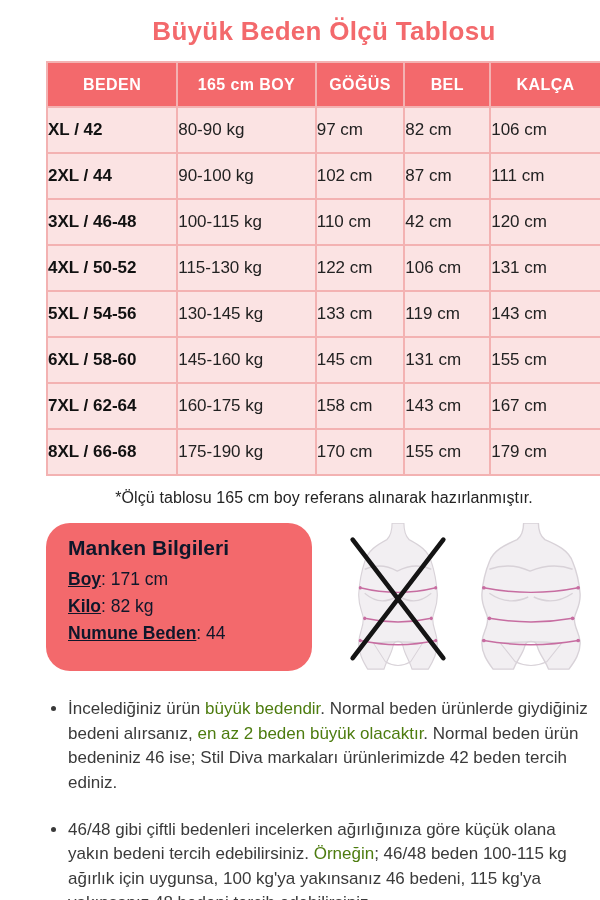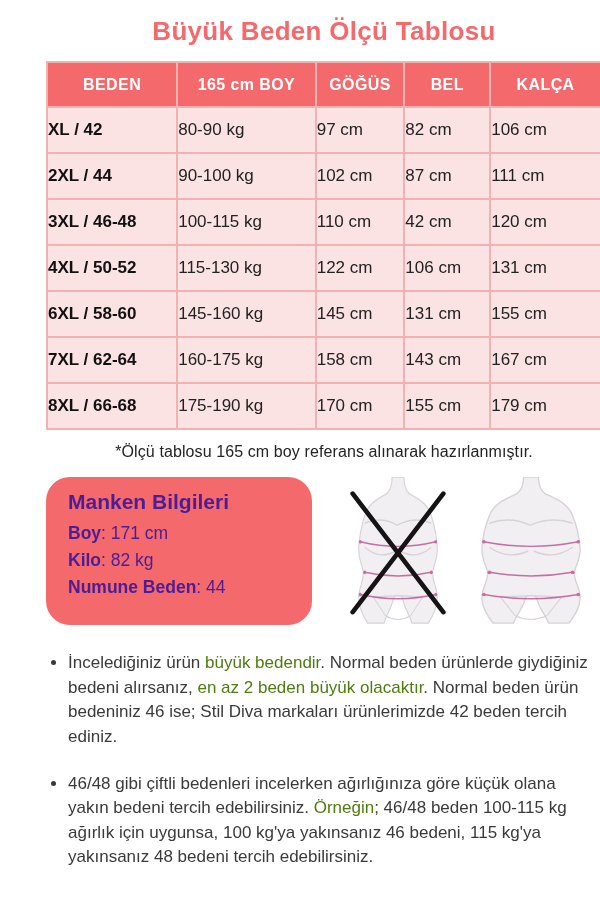--- a/index.html
+++ b/index.html
@@ -41,26 +41,26 @@
   }
   table.size-table td:first-child{font-weight:bold;color:var(--ink-strong);}
   .footnote{
     text-align:center;font-size:16px;color:#232323;
     margin:13px 0 16px 0;letter-spacing:0.1px;
   }
   .info-row{
     display:flex;align-items:stretch;margin:0 22px 0 22px;height:148px;
   }
   .model-box{
-    background:var(--coral);color:#4c1d95;border-radius:24px;
+    background:var(--coral);color:#0f172a;border-radius:24px;
     width:266px;flex:none;padding:13px 22px 12px 22px;
   }
   .model-title{font-size:21px;font-weight:bold;margin-bottom:9px;}
   .model-line{font-size:17.5px;margin-bottom:6px;}
-  .model-line .lbl{font-weight:bold;}
+  .model-line .lbl{font-weight:bold;text-decoration:underline;}
   .figures{
     flex:1;display:flex;justify-content:space-evenly;align-items:center;
     padding-left:18px;
   }
   .figures svg{display:block;}
   ul.notes{
     margin:26px 26px 0 28px;padding-left:16px;list-style:disc;
     color:var(--ink-strong);
   }
   ul.notes li{
@@ -106,20 +106,27 @@
           <td>110 cm</td>
           <td>42 cm</td>
           <td>120 cm</td>
         </tr>
         <tr>
           <td>4XL / 50-52</td>
           <td>115-130 kg</td>
           <td>122 cm</td>
           <td>106 cm</td>
           <td>131 cm</td>
+        </tr>
+        <tr>
+          <td>5XL / 54-56</td>
+          <td>130-145 kg</td>
+          <td>133 cm</td>
+          <td>119 cm</td>
+          <td>143 cm</td>
         </tr>
         <tr>
           <td>6XL / 58-60</td>
           <td>145-160 kg</td>
           <td>145 cm</td>
           <td>131 cm</td>
           <td>155 cm</td>
         </tr>
         <tr>
           <td>7XL / 62-64</td>

